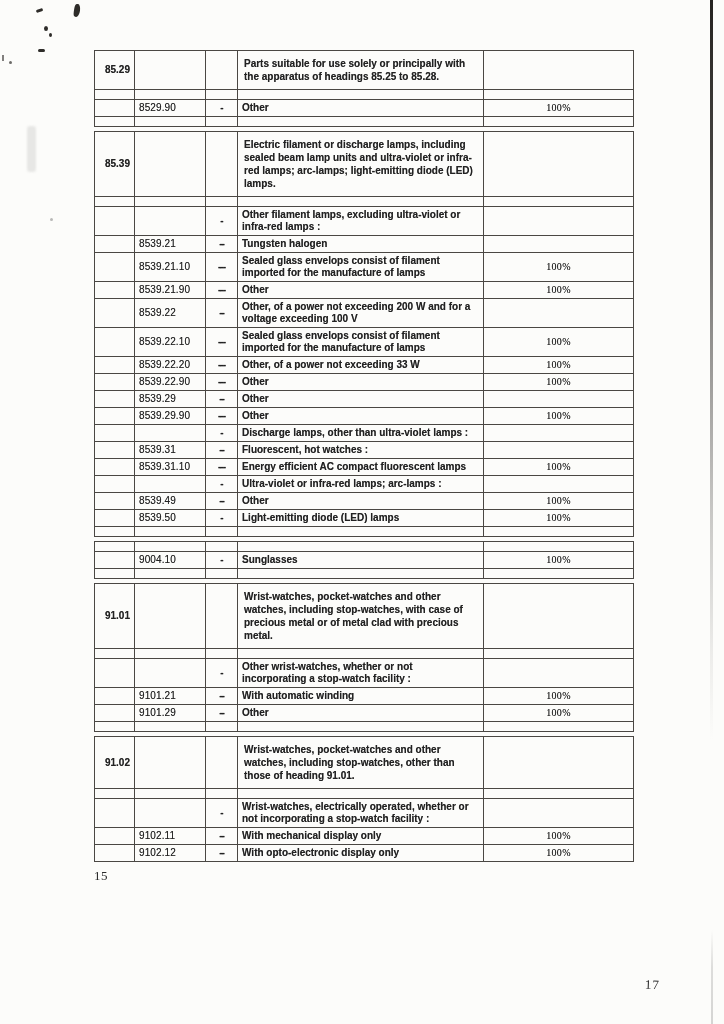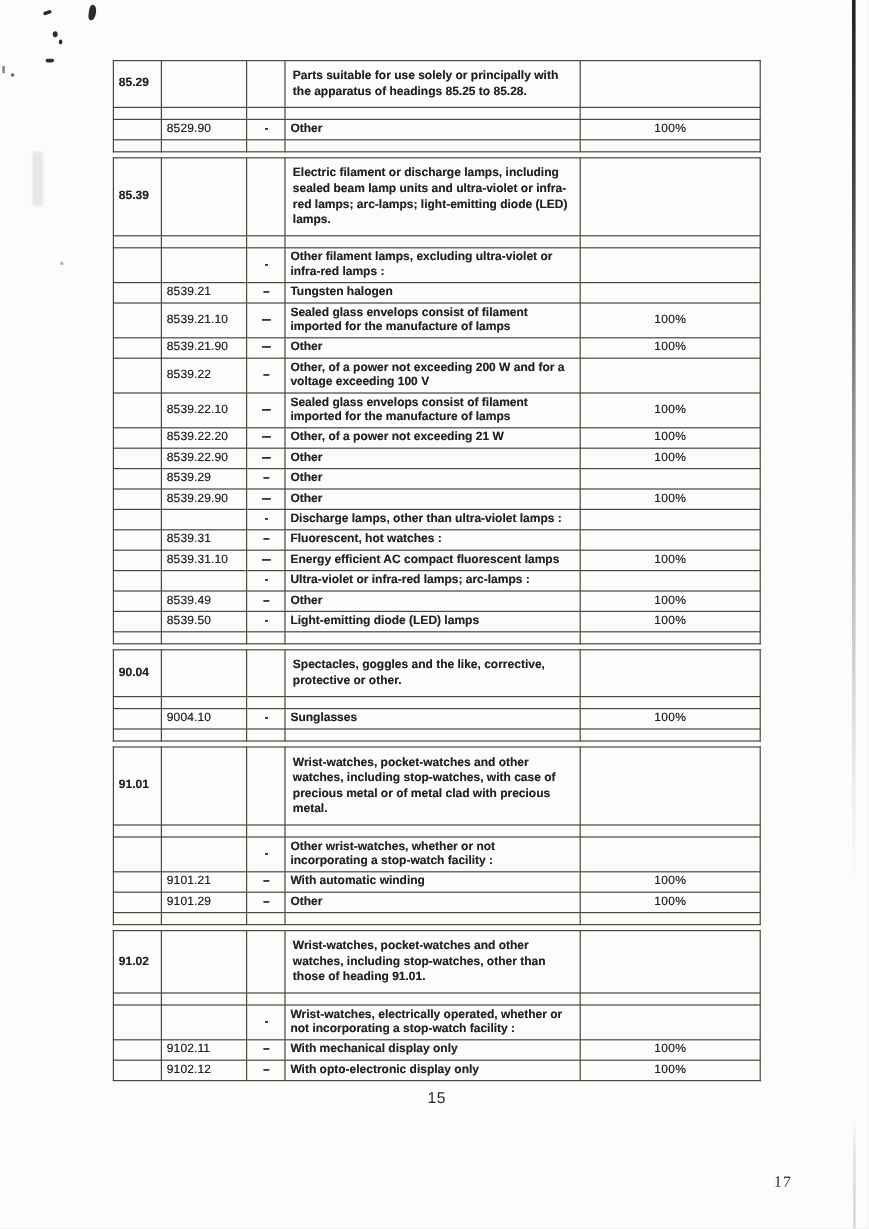--- a/index.html
+++ b/index.html
@@ -34,21 +34,21 @@
     border: 1px solid #4a4743;
     vertical-align: middle;
     font-size: 10px;
     line-height: 12px;
     padding: 2px 4px;
     color: #222;
     overflow: hidden;
     text-shadow: 0 0 0.5px rgba(40,40,40,0.55);
   }
   td.c-head {
-    text-align: left;
+    text-align: right;
     font-weight: bold;
     font-size: 10.5px;
   }
   td.c-code {
     padding-left: 9px;
     font-size: 10.5px;
     letter-spacing: 0.1px;
   }
   td.c-dash {
     text-align: center;
@@ -56,21 +56,21 @@
     letter-spacing: -1px;
     font-size: 10px;
     color: #333;
   }
   td.c-desc {
     padding: 2px 6px;
     font-weight: bold;
   }
   td.c-rate {
     text-align: center;
-    font-family: Liberation Sans, sans-serif;
+    font-family: Liberation Serif, serif;
     font-size: 15px;
     letter-spacing: 0.3px;
     color: #1a1a1a;
   }
   tr.head-row td.c-desc,
   tr.head-row td.c-head {
     font-weight: bold;
   }
   tr.head-row td.c-desc {
     padding: 6px 6px;
@@ -78,25 +78,25 @@
     margin-top: 15px;
   }
   tr.empty-row td {
     height: 9px;
     padding: 0;
   }
 
   
   .page-number {
     width: 540px;
-    text-align: center;
     font-size: 13px;
     margin-top: 6px;
     color: #2a2a2a;
     letter-spacing: 0.5px;
+    font-family: Liberation Serif, serif;
   }
   .corner-mark {
     position: absolute;
     left: 645px;
     top: 977px;
     font-size: 13px;
     font-family: "Liberation Serif", serif;
     color: #2b2b2b;
     transform: rotate(2deg);
     letter-spacing: 1px;
@@ -271,21 +271,21 @@
             <td class="c-head"></td>
             <td class="c-code">8539.22.10</td>
             <td class="c-dash">---</td>
             <td class="c-desc">Sealed glass envelops consist of filament imported for the manufacture of lamps</td>
             <td class="c-rate">100%</td>
           </tr>
           <tr>
             <td class="c-head"></td>
             <td class="c-code">8539.22.20</td>
             <td class="c-dash">---</td>
-            <td class="c-desc">Other, of a power not exceeding 21 W</td>
+            <td class="c-desc">Other, of a power not exceeding 33 W</td>
             <td class="c-rate">100%</td>
           </tr>
           <tr>
             <td class="c-head"></td>
             <td class="c-code">8539.22.90</td>
             <td class="c-dash">---</td>
             <td class="c-desc">Other</td>
             <td class="c-rate">100%</td>
           </tr>
           <tr>
@@ -355,27 +355,20 @@
       </table>
       <table class="tariff">
         <colgroup>
           <col style="width: 40px;">
           <col style="width: 71px;">
           <col style="width: 32px;">
           <col style="width: 246px;">
           <col style="width: 150px;">
         </colgroup>
         <tbody>
-          <tr class="head-row">
-            <td class="c-head">90.04</td>
-            <td class="c-code"></td>
-            <td class="c-dash"></td>
-            <td class="c-desc">Spectacles, goggles and the like, corrective, protective or other.</td>
-            <td class="c-rate"></td>
-          </tr>
           <tr class="empty-row">
             <td class="c-head"></td>
             <td class="c-code"></td>
             <td class="c-dash"></td>
             <td class="c-desc"></td>
             <td class="c-rate"></td>
           </tr>
           <tr>
             <td class="c-head"></td>
             <td class="c-code">9004.10</td>

